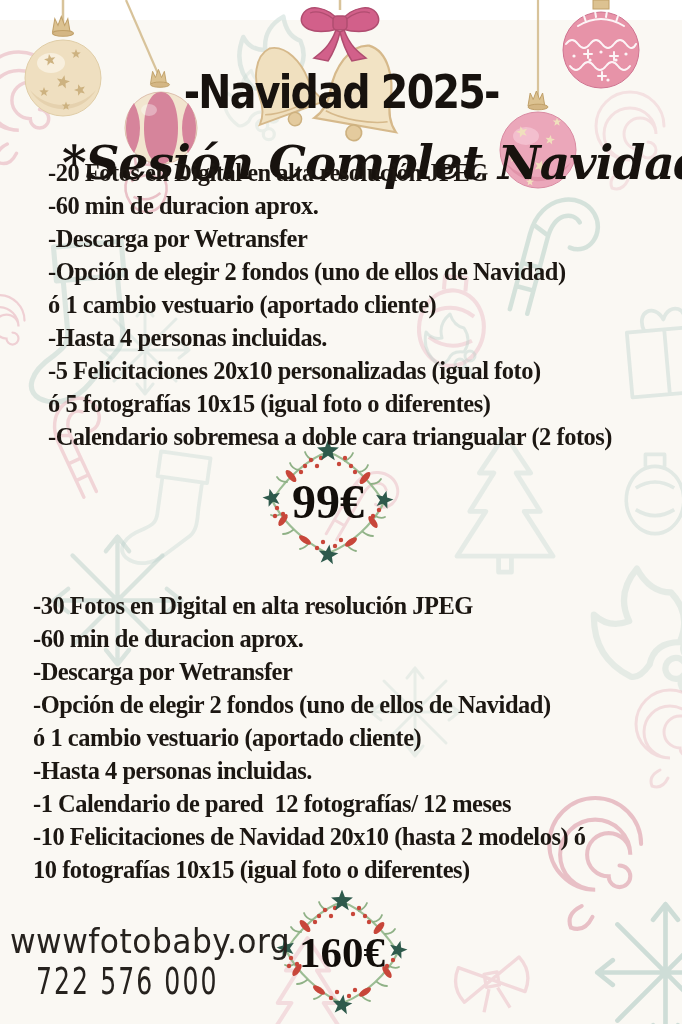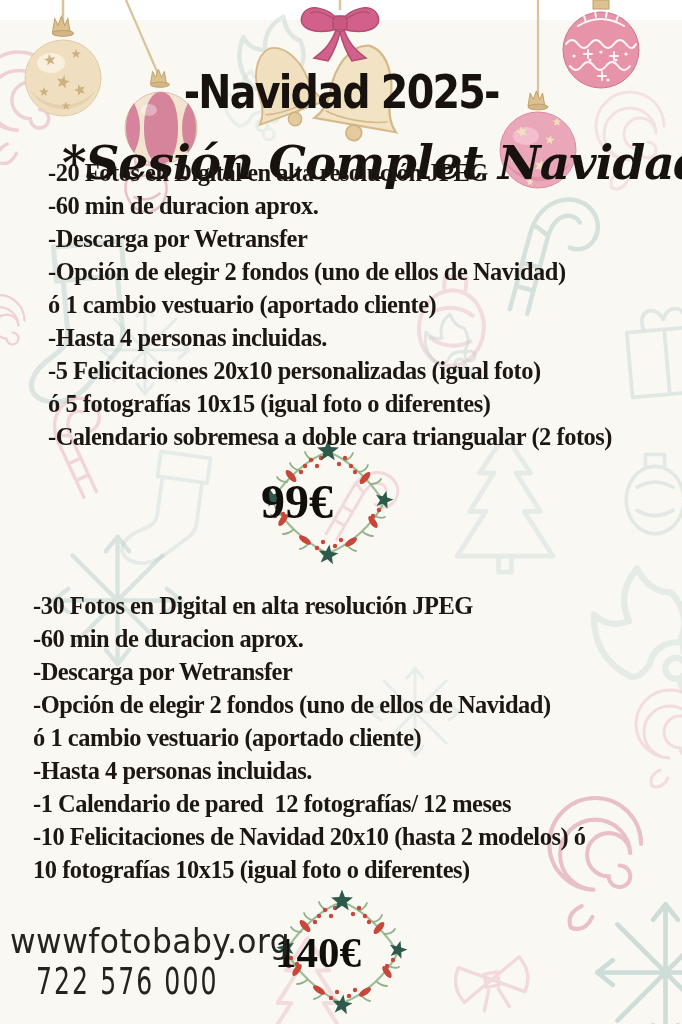--- a/index.html
+++ b/index.html
@@ -15,21 +15,21 @@
   .title>span{display:inline-block;transform:scaleX(.86)}
   .heading{font-family:"DejaVu Serif",serif;font-style:italic;font-weight:bold;font-size:47px;
            letter-spacing:-1px;white-space:nowrap;line-height:1.2}
   .h1{top:96px;left:62px}
   .h2{top:534px;left:54px}
   ul.features{list-style:none;margin:0;padding:0;transform:scaleX(.94);transform-origin:left top}
   .features li{font-family:"Liberation Serif",serif;font-weight:bold;font-size:26px;
                line-height:33px;letter-spacing:-.5px;white-space:pre;color:#1c1712}
   .l1{top:156px;left:48px}
   .l2{top:589px;left:33px}
-  .price{font-weight:bold;text-align:left;color:#120e0a;font-family:"Liberation Serif",serif}
+  .price{font-weight:bold;text-align:center;color:#120e0a;font-family:"Liberation Serif",serif}
   .p1{top:474px;left:261px;width:134px;font-size:48px}
   .p2{top:928px;left:275px;width:134px;font-size:43px}
   .site{top:922px;left:10px;font-family:"DejaVu Sans",sans-serif;font-size:33px;color:#26221e;
         transform:scaleX(.95);transform-origin:left top;letter-spacing:.5px;white-space:nowrap}
   .phone{top:960px;left:36px;font-family:"DejaVu Sans",sans-serif;font-size:37px;color:#26221e;
          letter-spacing:3px;transform:scaleX(.68);transform-origin:left top;white-space:nowrap}
 </style>
 </head>
 <body>
 
@@ -283,18 +283,18 @@
     <li>-60 min de duracion aprox.</li>
     <li>-Descarga por Wetransfer</li>
     <li>-Opción de elegir 2 fondos (uno de ellos de Navidad)</li>
     <li>ó 1 cambio vestuario (aportado cliente)</li>
     <li>-Hasta 4 personas incluidas.</li>
     <li>-1 Calendario de pared  12 fotografías/ 12 meses</li>
     <li>-10 Felicitaciones de Navidad 20x10 (hasta 2 modelos) ó</li>
     <li>10 fotografías 10x15 (igual foto o diferentes)</li>
   </ul>
 
-  <div class="txt price p2">140€</div>
+  <div class="txt price p2">160€</div>
 
   <div class="txt site">wwwfotobaby.org</div>
   <div class="txt phone">722 576 000</div>
 
 </div>
 
 </body></html>

